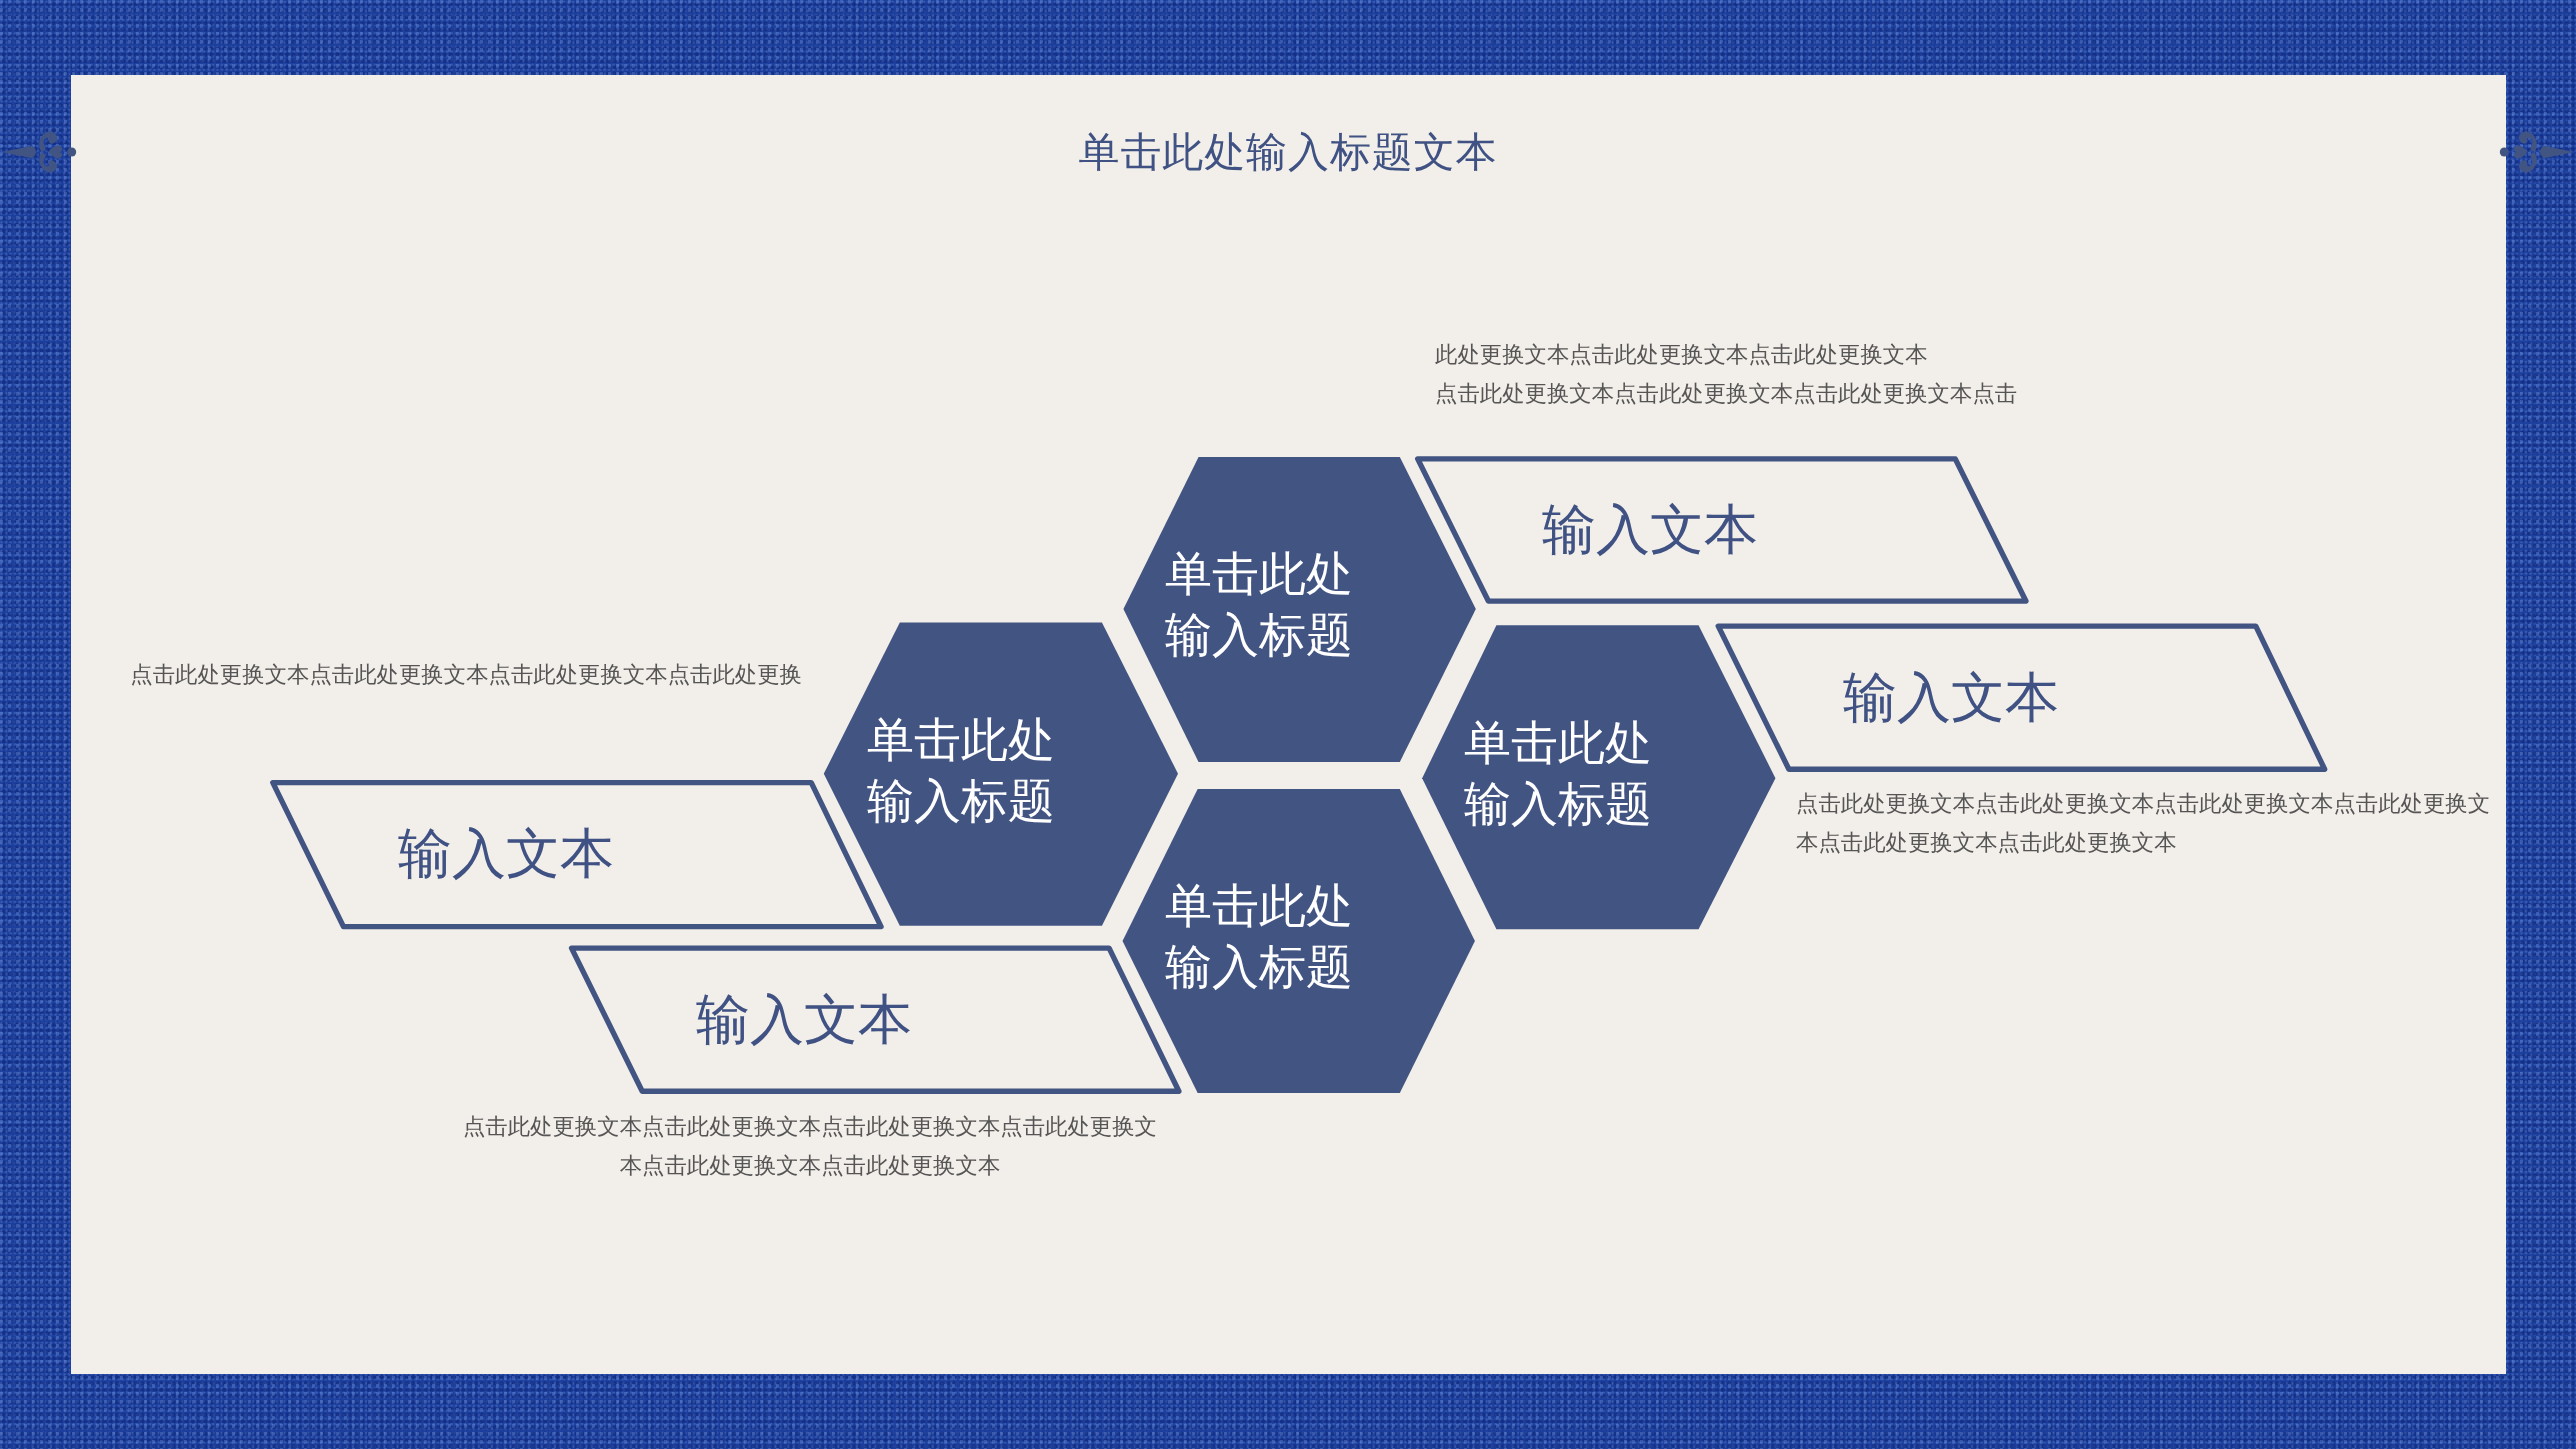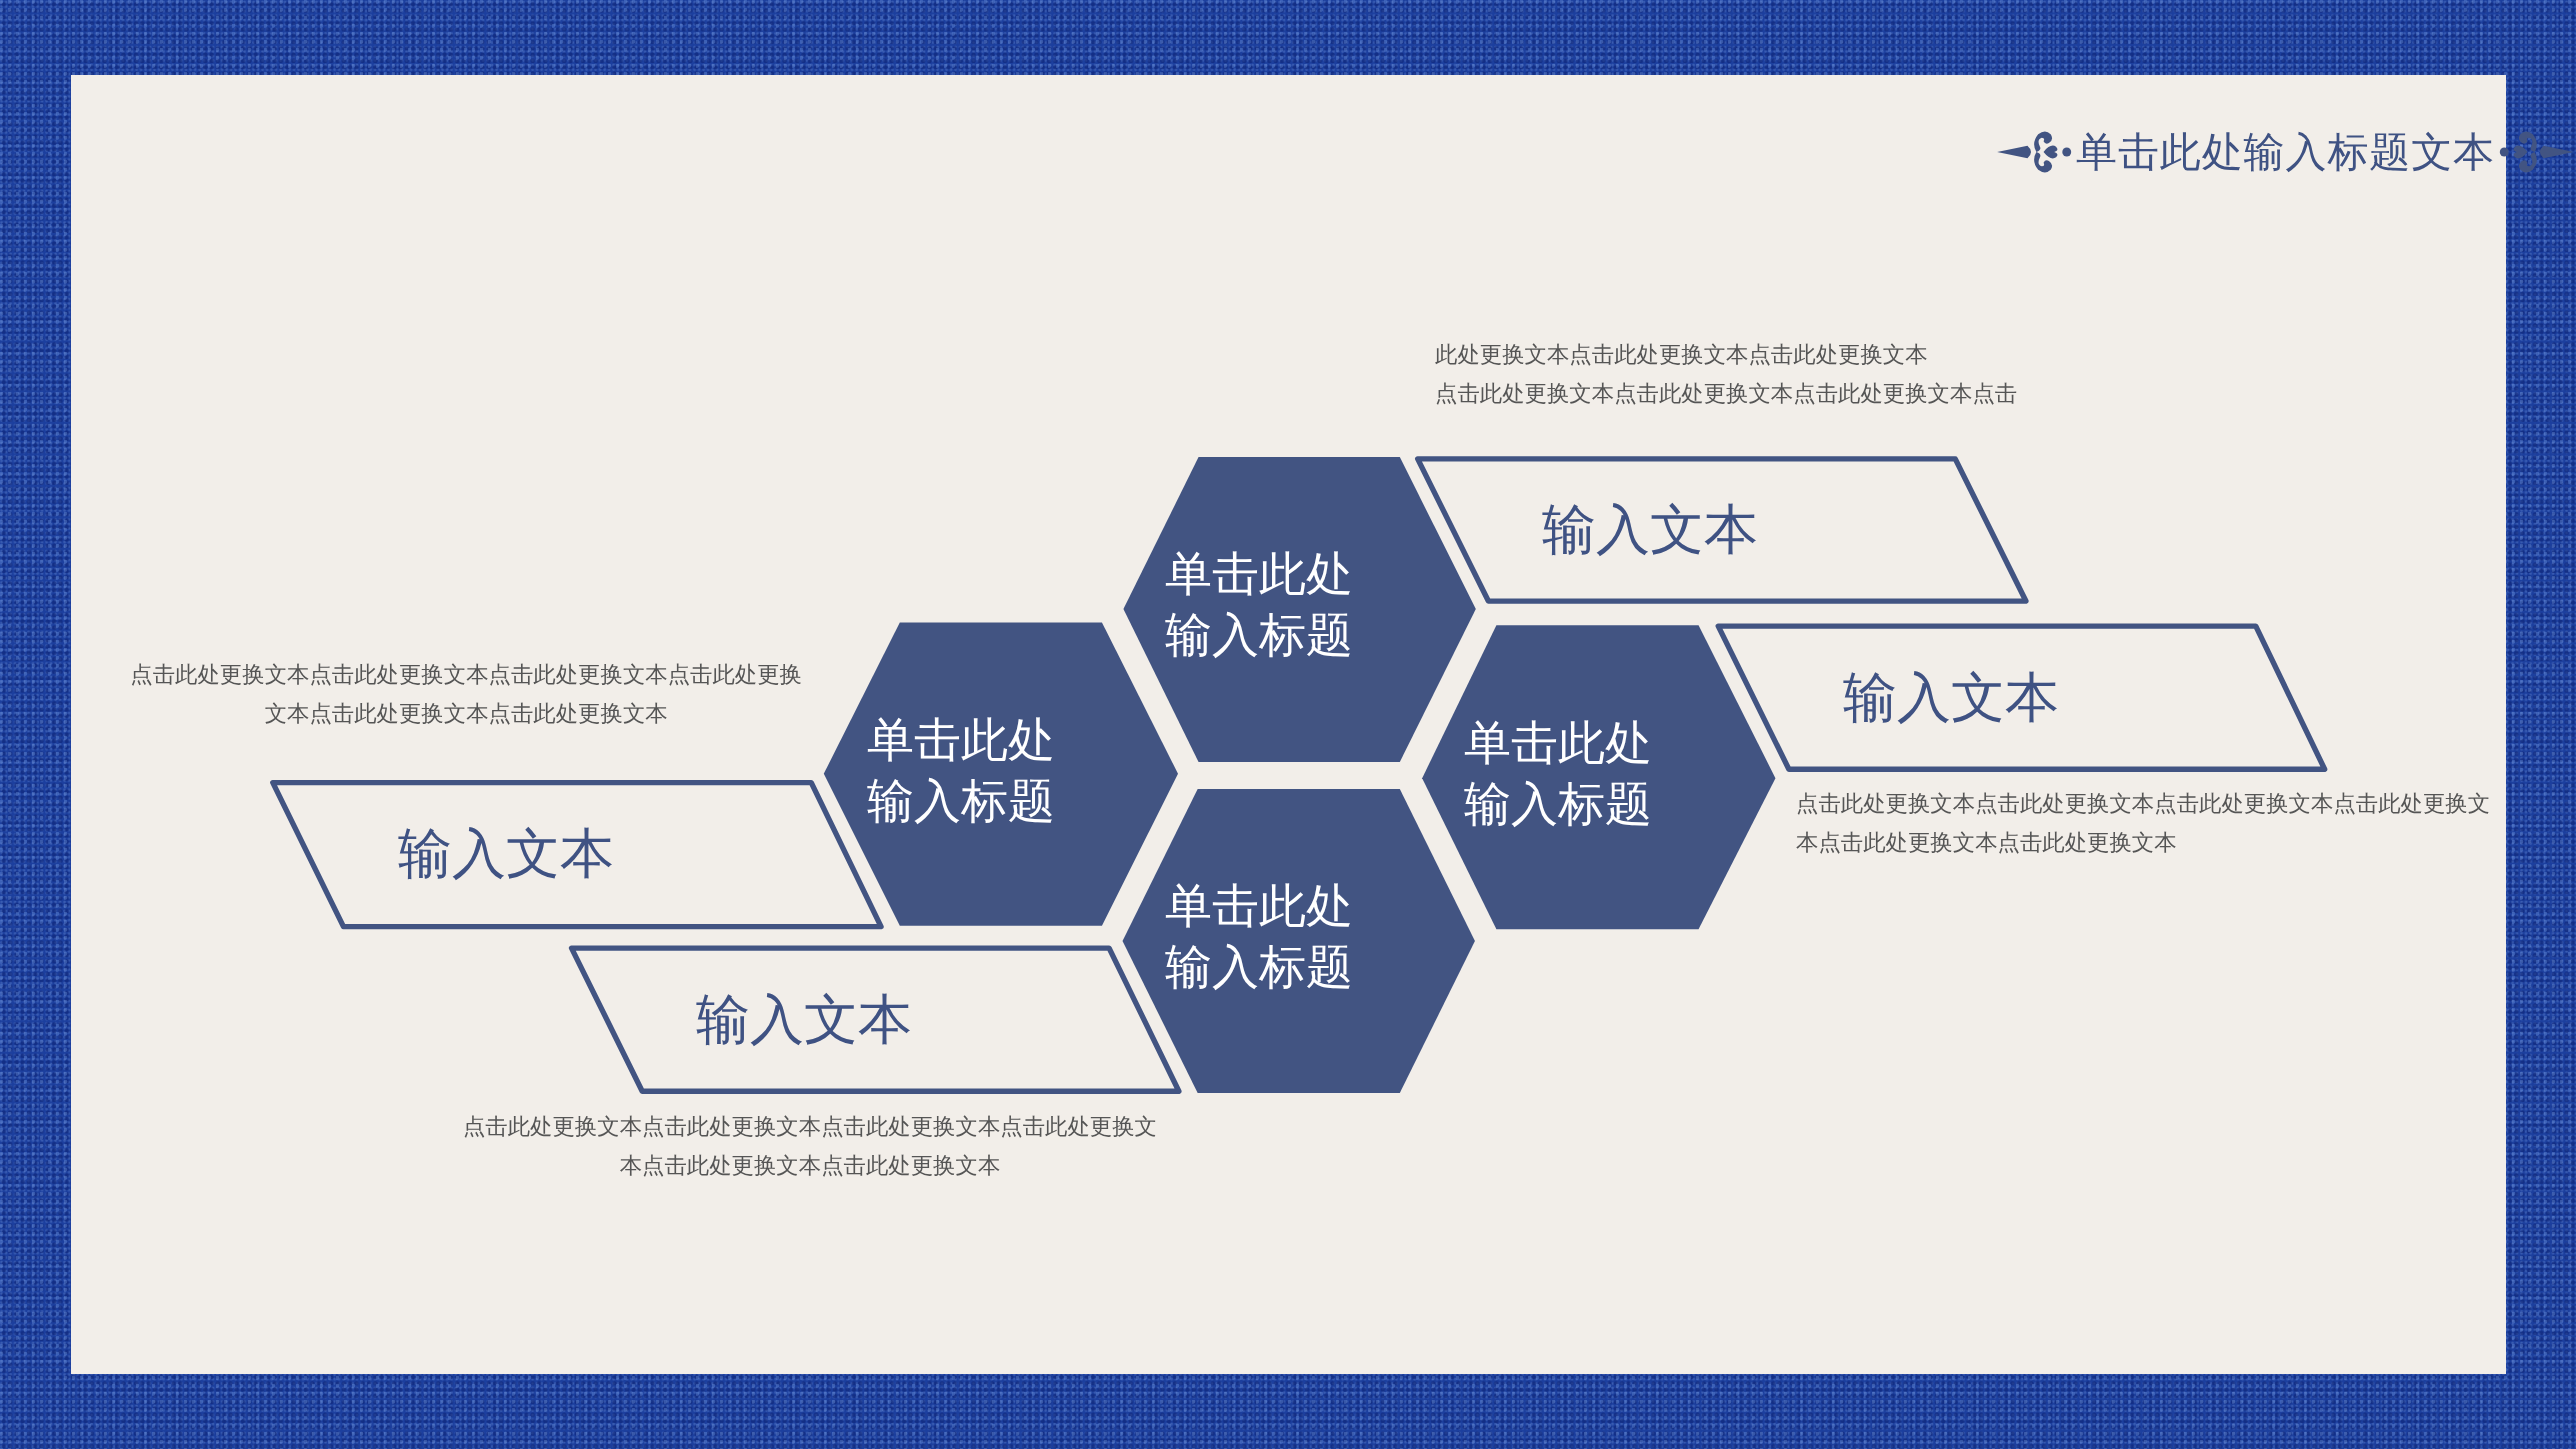--- a/index.html
+++ b/index.html
@@ -12,21 +12,21 @@
       radial-gradient(circle at 35% 45%, rgba(140,175,235,0.25) 0 0.9px, transparent 1.8px);
     background-size: 8px 8px, 6.3px 6.3px, 4.5px 4.5px;
     font-family: "DejaVu Sans", "Liberation Sans", sans-serif;
   }
   .panel {
     position: absolute; left: 71px; top: 75px; width: 2435px; height: 1299px;
     background: #f2eee9;
   }
   .title-wrap {
     position: absolute; left: 0; top: 125px; width: 2576px; height: 54px;
-    display: flex; justify-content: flex-end; align-items: center; 
+    display: flex; justify-content: space-between; align-items: center; gap: 54px;
   }
   .title {
     font-family: "DejaVu Serif", "Liberation Serif", serif;
     font-size: 41px; color: #3f5283; letter-spacing: 0.9px;
   }
   .ornament { width: 81px; height: 50px; display: block; }
   svg.shapes { position: absolute; left: 0; top: 0; width: 2576px; height: 1449px; }
   .hex-text {
     position: absolute; width: 268px; color: #ffffff;
     font-size: 47px; line-height: 61px; font-family: Liberation Mono, monospace;
@@ -103,21 +103,20 @@
 <div class="para-text" style="left:1843px; top:671px;">输入文本</div>
 <div class="para-text" style="left:398px; top:827px;">输入文本</div>
 <div class="para-text" style="left:696px; top:993px;">输入文本</div>
 
 <div class="desc" style="left:1435px; top:335px;">
   <span>此处更换文本点击此处更换文本点击此处更换文本</span>
   <span>点击此处更换文本点击此处更换文本点击此处更换文本点击</span>
 </div>
 <div class="desc right" style="right:1774px; top:655px;">
   <span>点击此处更换文本点击此处更换文本点击此处更换文本点击此处更换</span>
-  <span>文本点击此处更换文本点击此处更换文本</span>
 </div>
 <div class="desc" style="left:1796px; top:784px;">
   <span>点击此处更换文本点击此处更换文本点击此处更换文本点击此处更换文</span>
   <span>本点击此处更换文本点击此处更换文本</span>
 </div>
 <div class="desc right" style="right:1419px; top:1107px;">
   <span>点击此处更换文本点击此处更换文本点击此处更换文本点击此处更换文</span>
   <span>本点击此处更换文本点击此处更换文本</span>
 </div>
 

